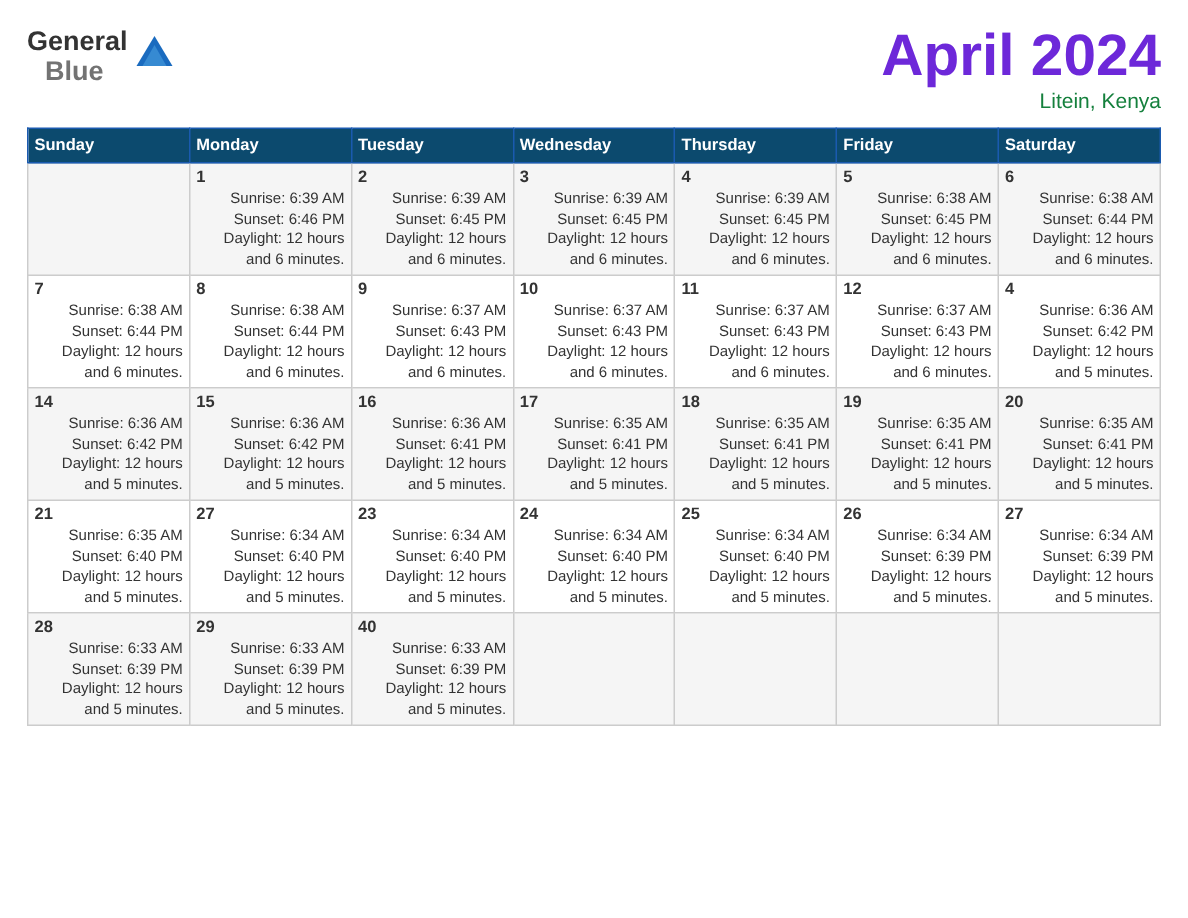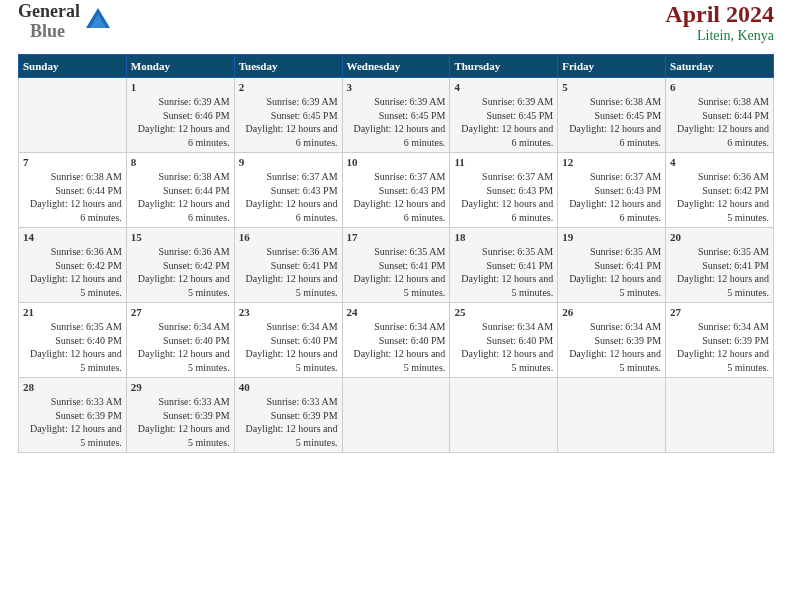--- a/index.html
+++ b/index.html
@@ -6,22 +6,21 @@
     body {
       width: 792px;
       height: 612px;
       font-family: Arial, Helvetica, sans-serif;
       background: #fff;
       overflow: hidden;
     }
     .page {
       width: 792px;
       height: 550px;
-      padding: 2px 18px 10px 18px;
-      font-family: Liberation Serif, serif;
+      padding: 18px 18px 10px 18px;
     }
     .header {
       display: flex;
       justify-content: space-between;
       align-items: flex-start;
       margin-bottom: 10px;
     }
     .logo {
       display: flex;
       align-items: center;
@@ -45,23 +44,23 @@
     .logo-icon {
       width: 28px;
       height: 28px;
       margin-left: 4px;
       margin-top: -4px;
     }
     .title-area {
       text-align: right;
     }
     .month-title {
-      font-size: 24px;
-      font-weight: bold;
-      color: #7f1d1d;
+      font-size: 39px;
+      font-weight: bold;
+      color: #6d28d9;
       line-height: 1;
     }
     .location {
       font-size: 14px;
       color: #15803d;
       margin-top: 2px;
     }
     table {
       width: 100%;
       border-collapse: collapse;

